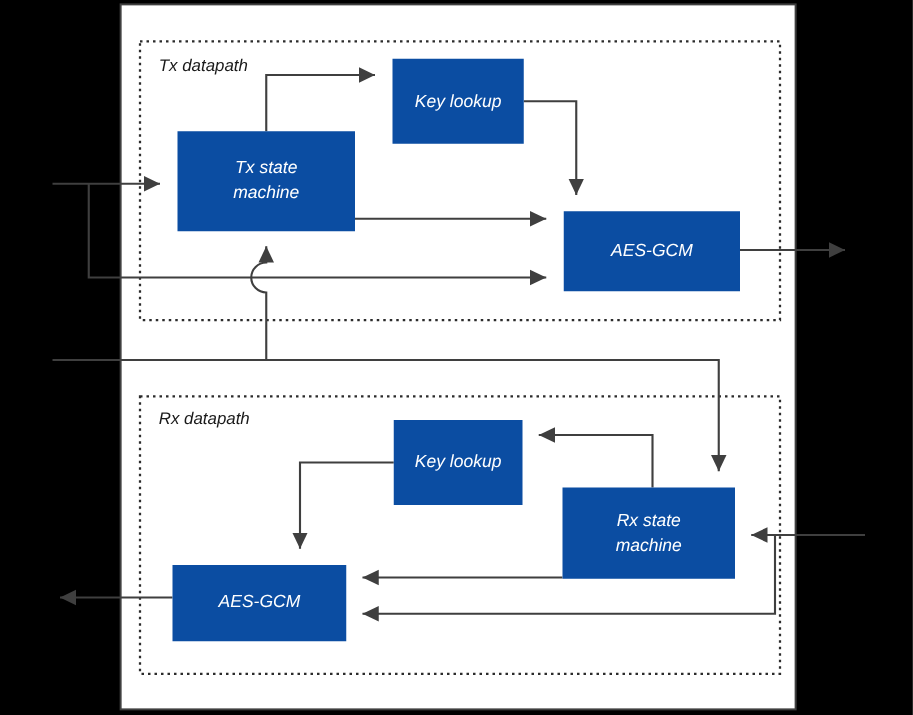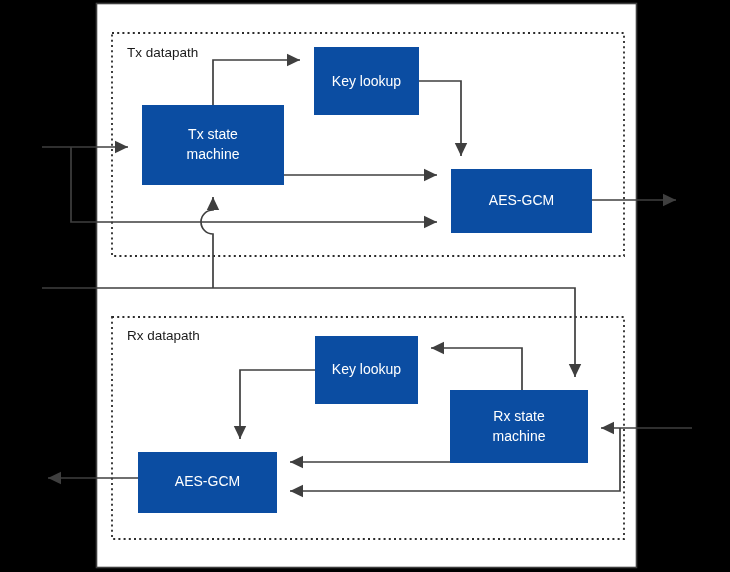--- a/index.html
+++ b/index.html
@@ -12,20 +12,21 @@
     width: 730px;
     height: 572px;
     overflow: hidden;
     font-family: "Liberation Sans", sans-serif;
   }
   #diagram-root {
     position: relative;
     width: 730px;
     height: 572px;
     background: #000000;
+    font-style: italic;
   }
   #diagram-svg {
     position: absolute;
     left: 0;
     top: 0;
     display: block;
   }
   .blk-label {
     fill: #ffffff;
     font-family: "Liberation Sans", sans-serif;

